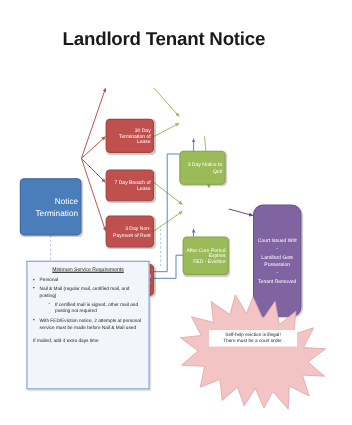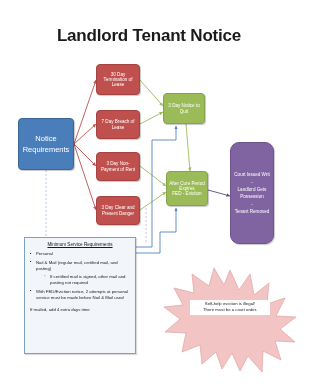--- a/index.html
+++ b/index.html
@@ -27,26 +27,27 @@
     letter-spacing: -0.2px;
     white-space: nowrap;
   }
   
   .node {
     position: absolute;
     box-sizing: border-box;
     display: flex;
     align-items: center;
     justify-content: center;
-    text-align: center;
+    text-align: right;
     color: #ffffff;
     line-height: 1.12;
     border-radius: 4px;
     padding: 2px;
     overflow: hidden;
+    margin-top: 44px;
   }
   .node .lbl { display: block; width: 100%; }
   .node .ln { display: block; }
 
   .node-blue {
     background: #4A7EBB;
     border: 1px solid #3A659B;
     font-size: 7.5px;
     box-shadow: 1px 1px 1px rgba(0,0,0,0.22);
   }
@@ -213,21 +214,21 @@
 
     <g stroke="#AFC6E0" stroke-width="0.9" fill="none" stroke-dasharray="2,2">
       <path d="M46,170 L46,238"></path>
       <path d="M146,208 L146,243"></path>
     </g>
   </svg>
 
   <div class="node node-blue" id="notice-termination">
     <span class="lbl">
       <span class="ln">Notice</span>
-      <span class="ln">Requirements</span>
+      <span class="ln">Termination</span>
     </span>
   </div>
 
   <div class="node node-red" id="n30day">
     <span class="lbl">
       <span class="ln">30 Day</span>
       <span class="ln">Termination of</span>
       <span class="ln">Lease</span>
     </span>
   </div>

